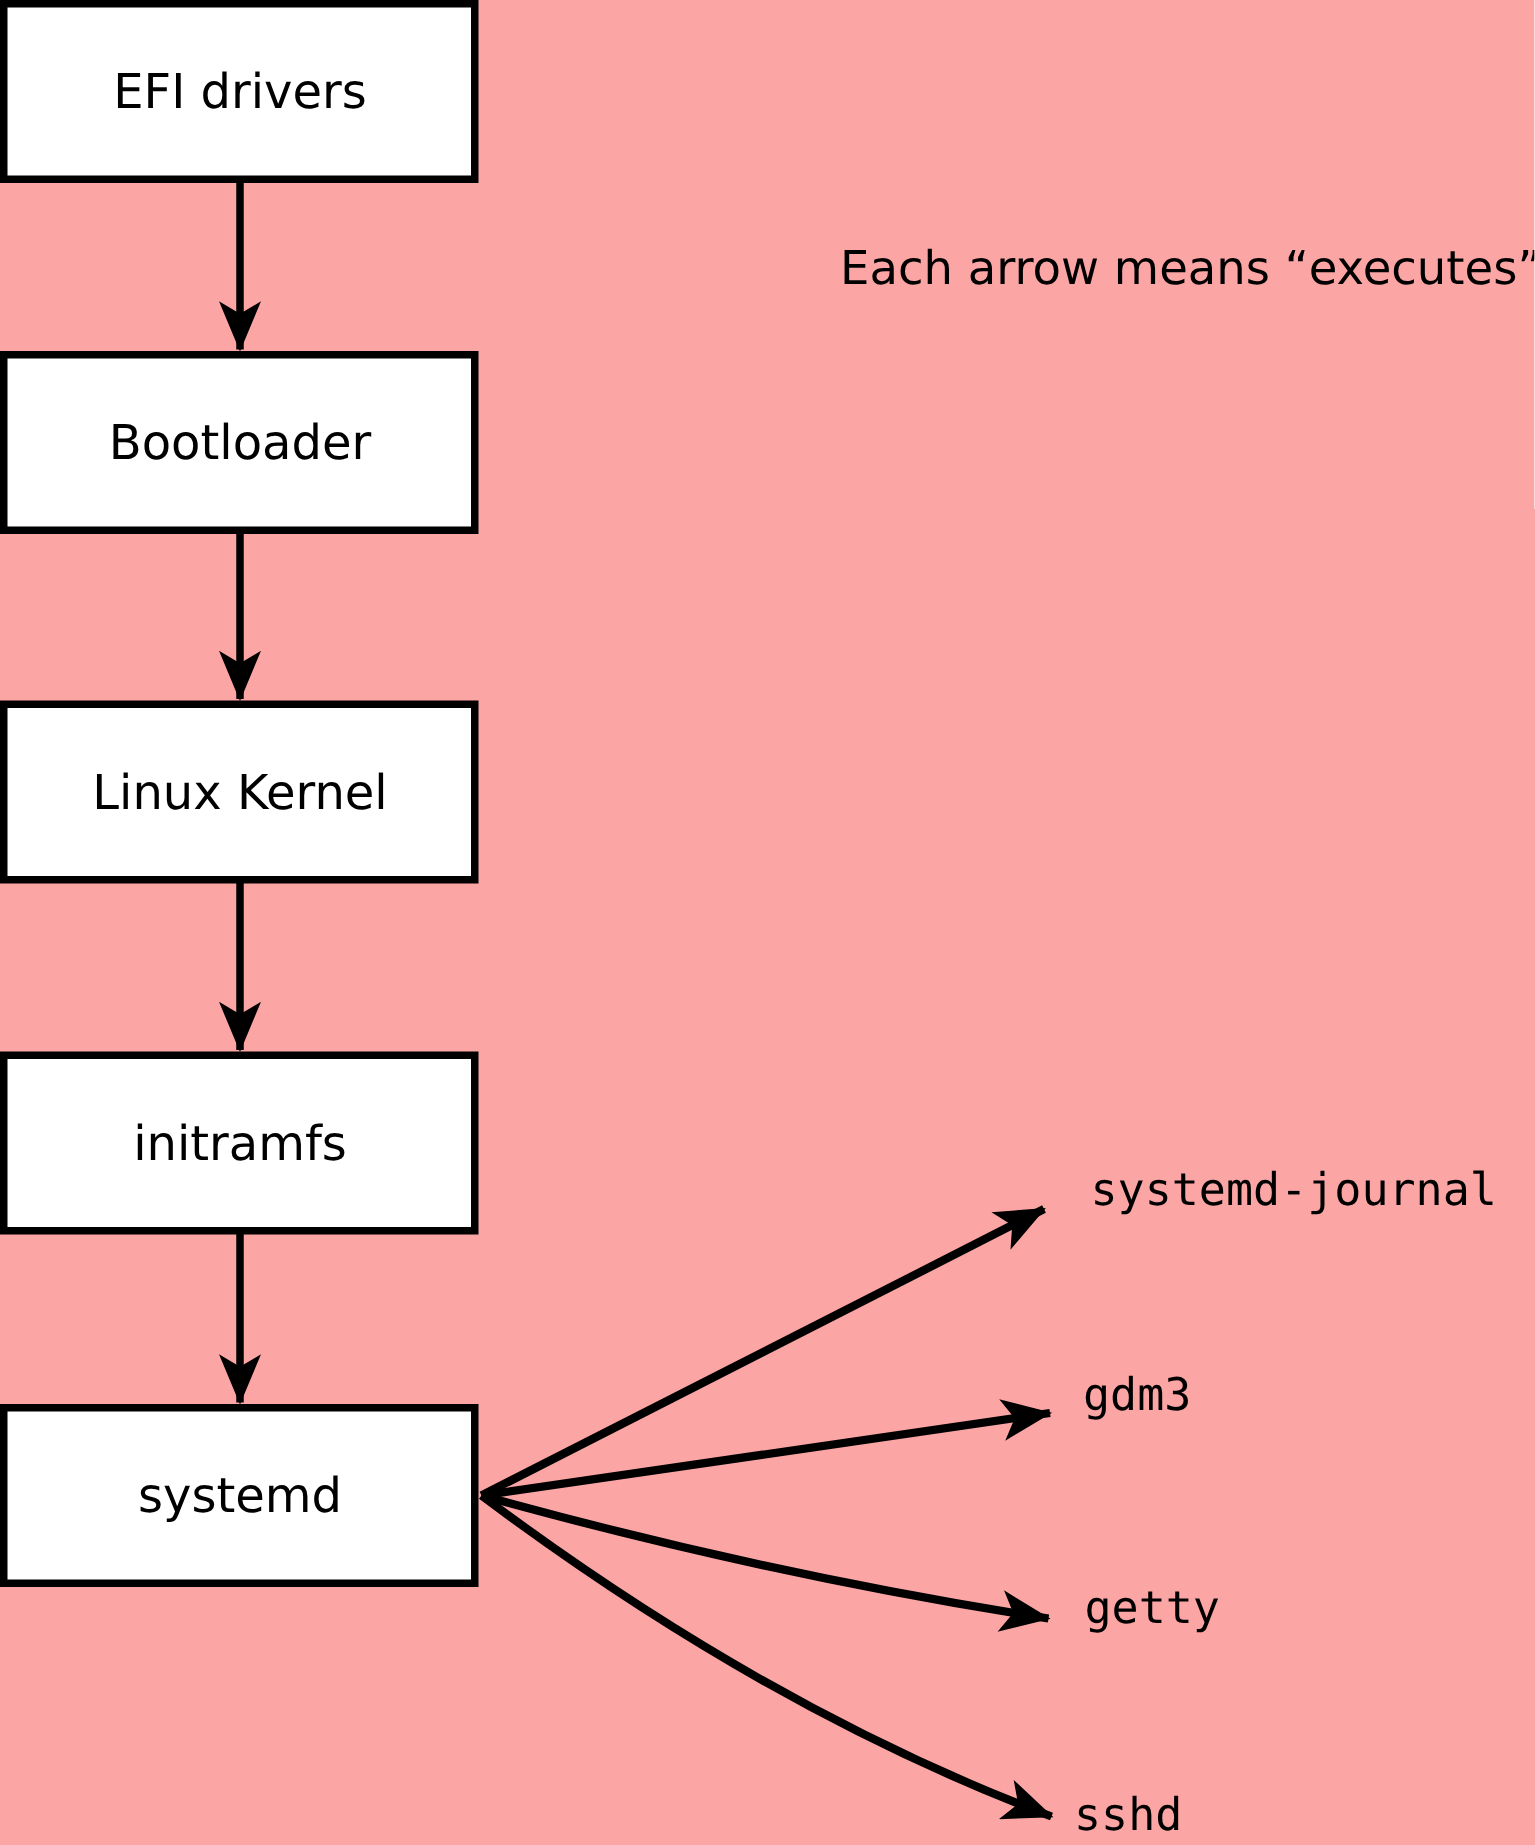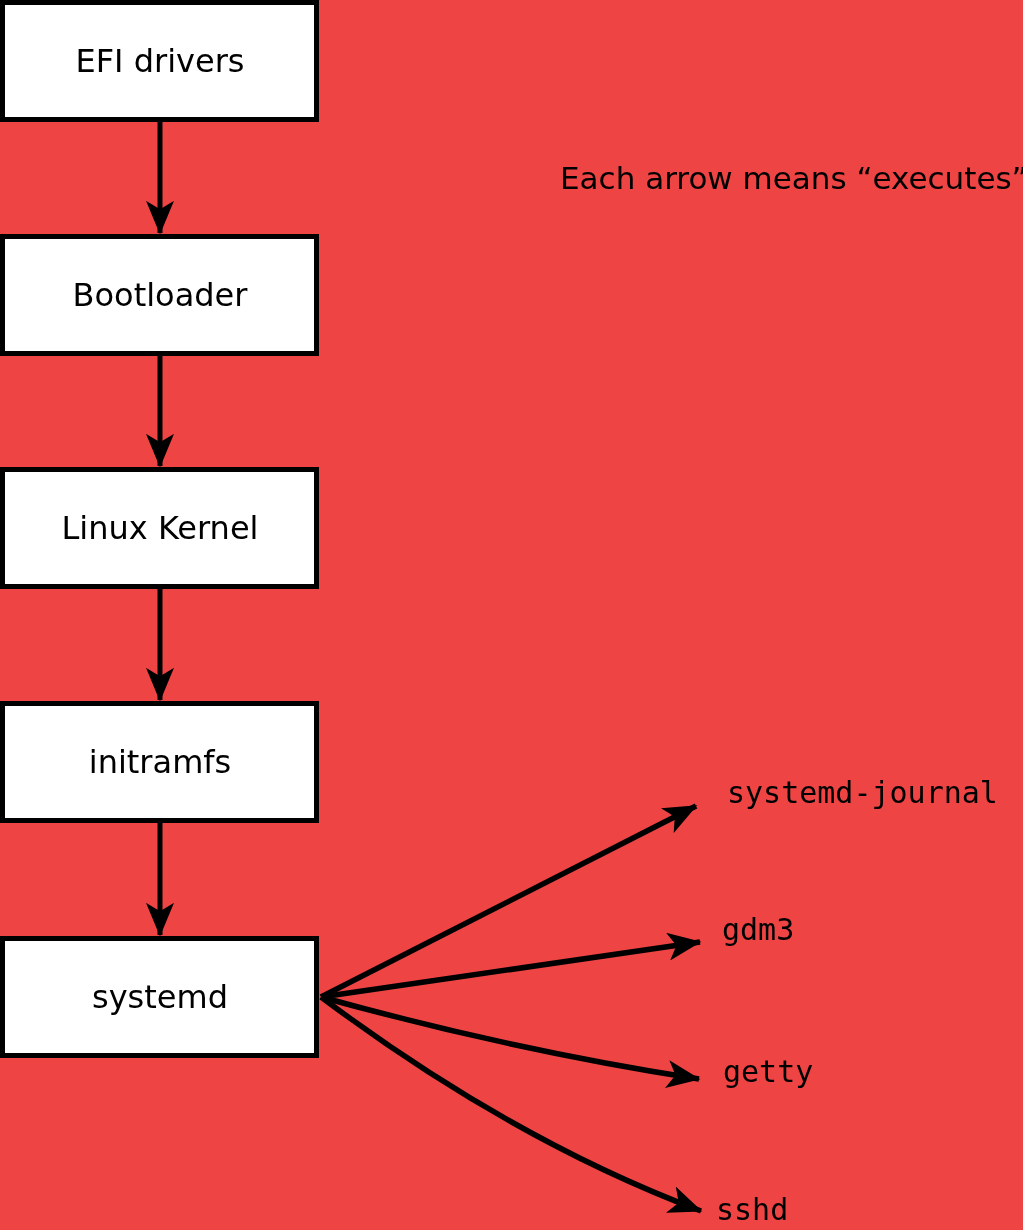--- a/index.html
+++ b/index.html
@@ -7,21 +7,21 @@
     padding: 0;
     background: #ffffff;
     width: 1023px;
     height: 1230px;
     overflow: hidden;
   }
   .stage {
     position: relative;
     width: 1023px;
     height: 1230px;
-    background: #ef4444;
+    background: #fca5a5;
   }
   svg { display: block; }
   .box-rect {
     fill: #ffffff;
     stroke: #000000;
     stroke-width: 5;
   }
   .box-label {
     font-family: "DejaVu Sans", sans-serif;
     font-size: 32px;

